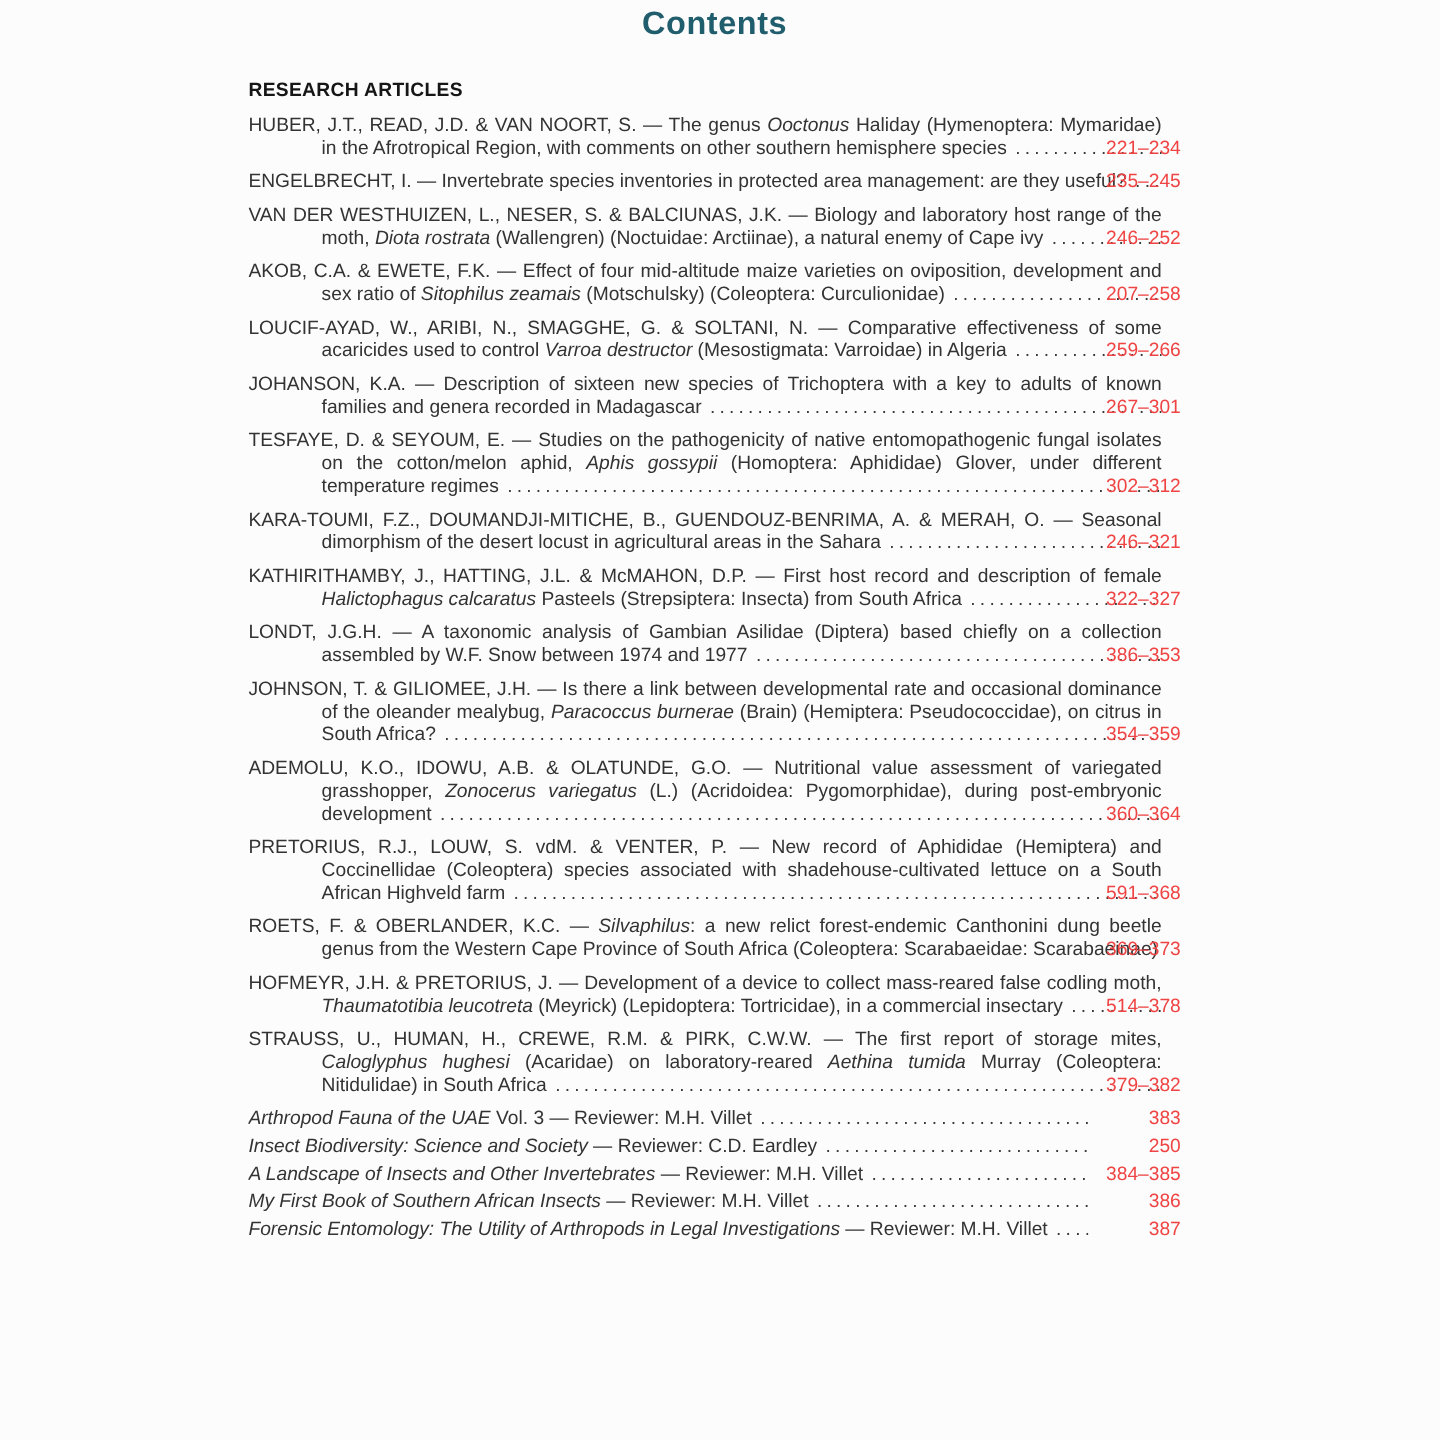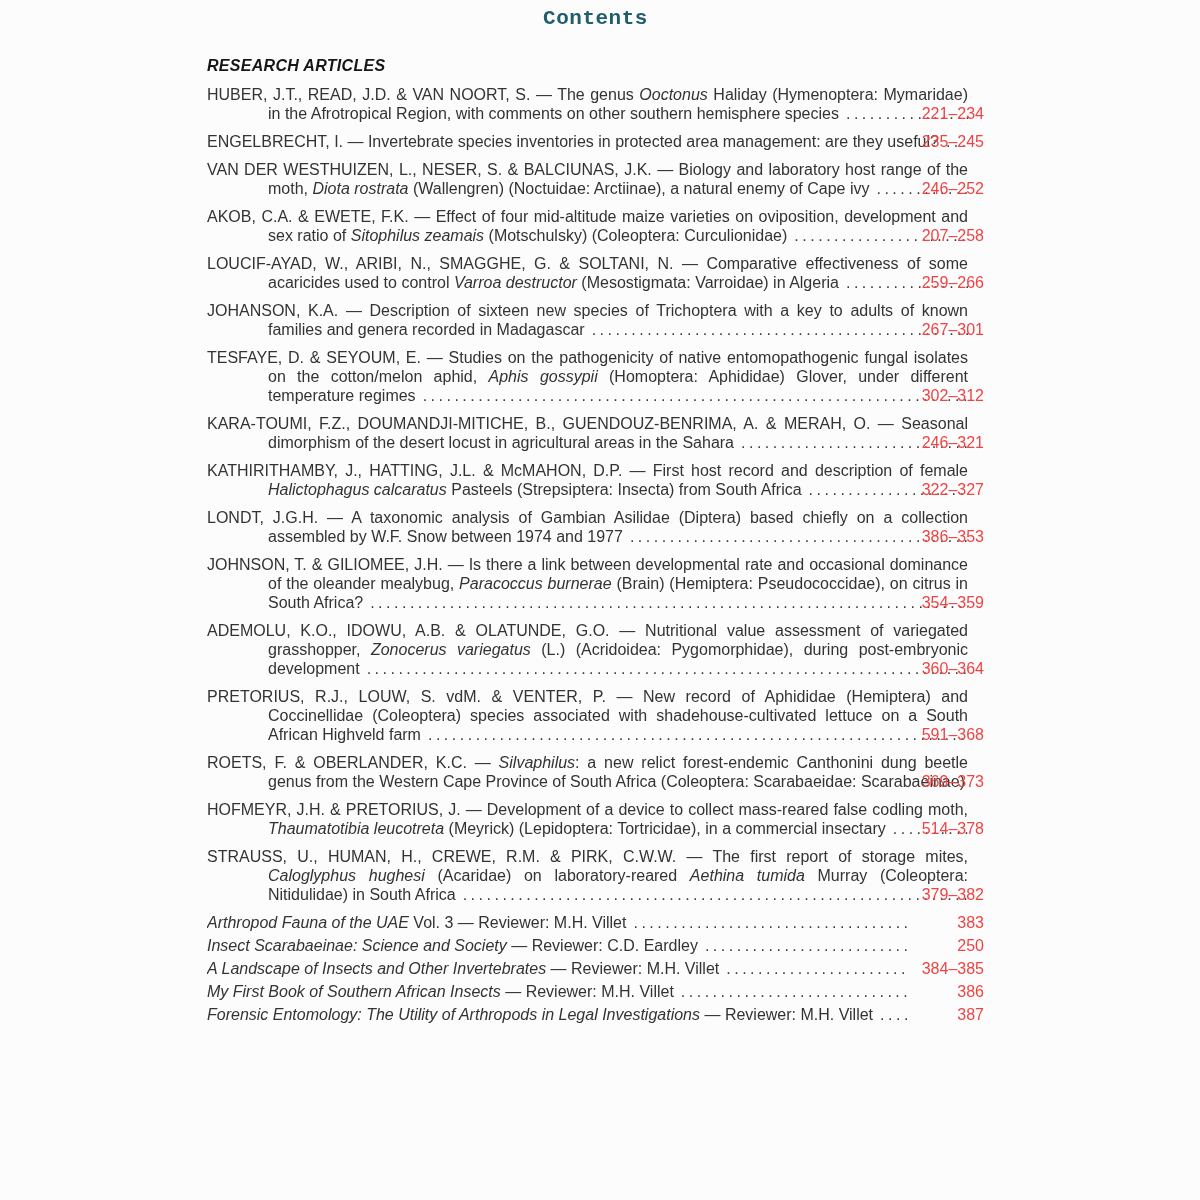--- a/index.html
+++ b/index.html
@@ -14,37 +14,35 @@
     font-family: "Liberation Sans", sans-serif;
     color: #333333;
   }
   .page {
     position: relative;
     width: 777px;
     margin-left: 207px;
     padding-top: 3px;
   }
   .title {
-    margin: 0 0 22px 0;
+    margin: 0 0 32px 0;
     text-align: center;
-    font-size: 21px;
+    font-size: 27px;
     line-height: 32px;
     font-weight: bold;
     color: #215e6d;
     letter-spacing: 0.5px;
-    font-family: Liberation Mono, monospace;
   }
   .section-heading {
     margin: 15px 0 11px 0;
     font-size: 16px;
     line-height: 17px;
     font-weight: bold;
     color: #161616;
     letter-spacing: 0.3px;
-    font-style: italic;
   }
   .toc-section:first-of-type .section-heading {
     margin-top: 0;
   }
   .toc-section.reviews .section-heading {
     margin-bottom: 6px;
   }
   .entry {
     position: relative;
     margin-bottom: 9px;
@@ -166,21 +164,21 @@
           <div class="entry-text"><span>STRAUSS, U., HUMAN, H., CREWE, R.M. &amp; PIRK, C.W.W. — The first report of storage mites, </span><i>Caloglyphus hughesi</i><span> (Acaridae) on laboratory-reared </span><i>Aethina tumida</i><span> Murray (Coleoptera: Nitidulidae) in South Africa</span><span class="dotwrap"><span class="dots">................................................................................................................................................................</span></span></div>
           <span class="pagenum">379–382</span>
         </div>
       </section>
       <section class="toc-section reviews">
         <div class="entry review">
           <div class="entry-text"><i>Arthropod Fauna of the UAE</i><span> Vol. 3 — Reviewer: M.H. Villet</span><span class="dotwrap"><span class="dots">................................................................................................................................................................</span></span></div>
           <span class="pagenum">383</span>
         </div>
         <div class="entry review">
-          <div class="entry-text"><i>Insect Scarabaeinae: Science and Society</i><span> — Reviewer: C.D. Eardley</span><span class="dotwrap"><span class="dots">................................................................................................................................................................</span></span></div>
+          <div class="entry-text"><i>Insect Biodiversity: Science and Society</i><span> — Reviewer: C.D. Eardley</span><span class="dotwrap"><span class="dots">................................................................................................................................................................</span></span></div>
           <span class="pagenum">250</span>
         </div>
         <div class="entry review">
           <div class="entry-text"><i>A Landscape of Insects and Other Invertebrates</i><span> — Reviewer: M.H. Villet</span><span class="dotwrap"><span class="dots">................................................................................................................................................................</span></span></div>
           <span class="pagenum">384–385</span>
         </div>
         <div class="entry review">
           <div class="entry-text"><i>My First Book of Southern African Insects</i><span> — Reviewer: M.H. Villet</span><span class="dotwrap"><span class="dots">................................................................................................................................................................</span></span></div>
           <span class="pagenum">386</span>
         </div>

